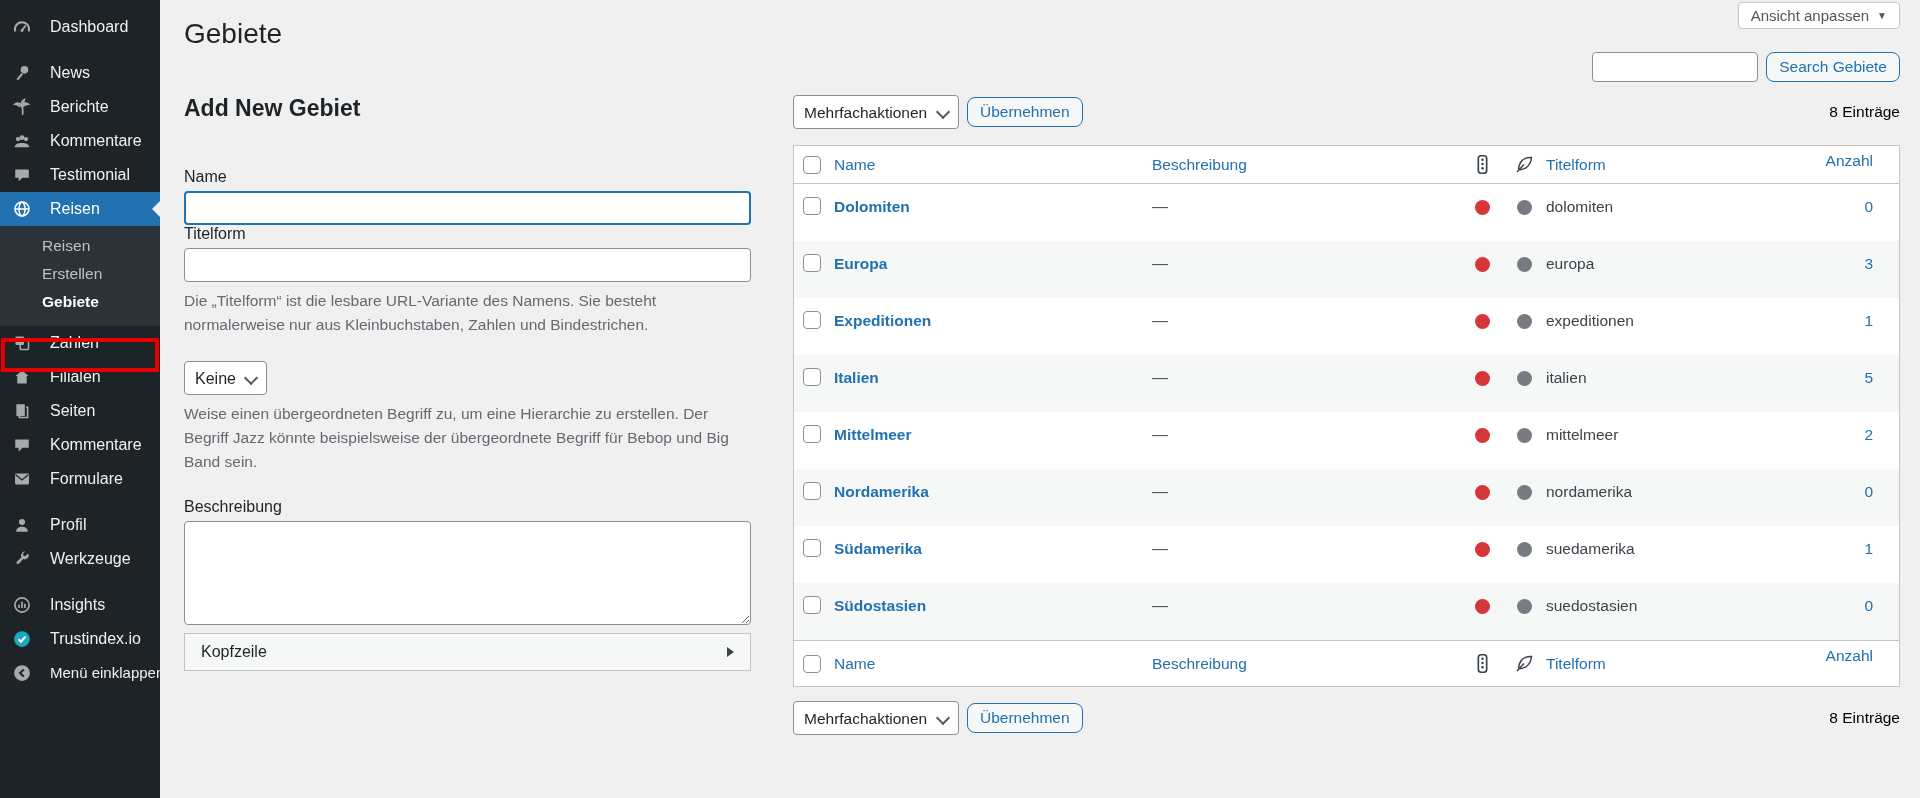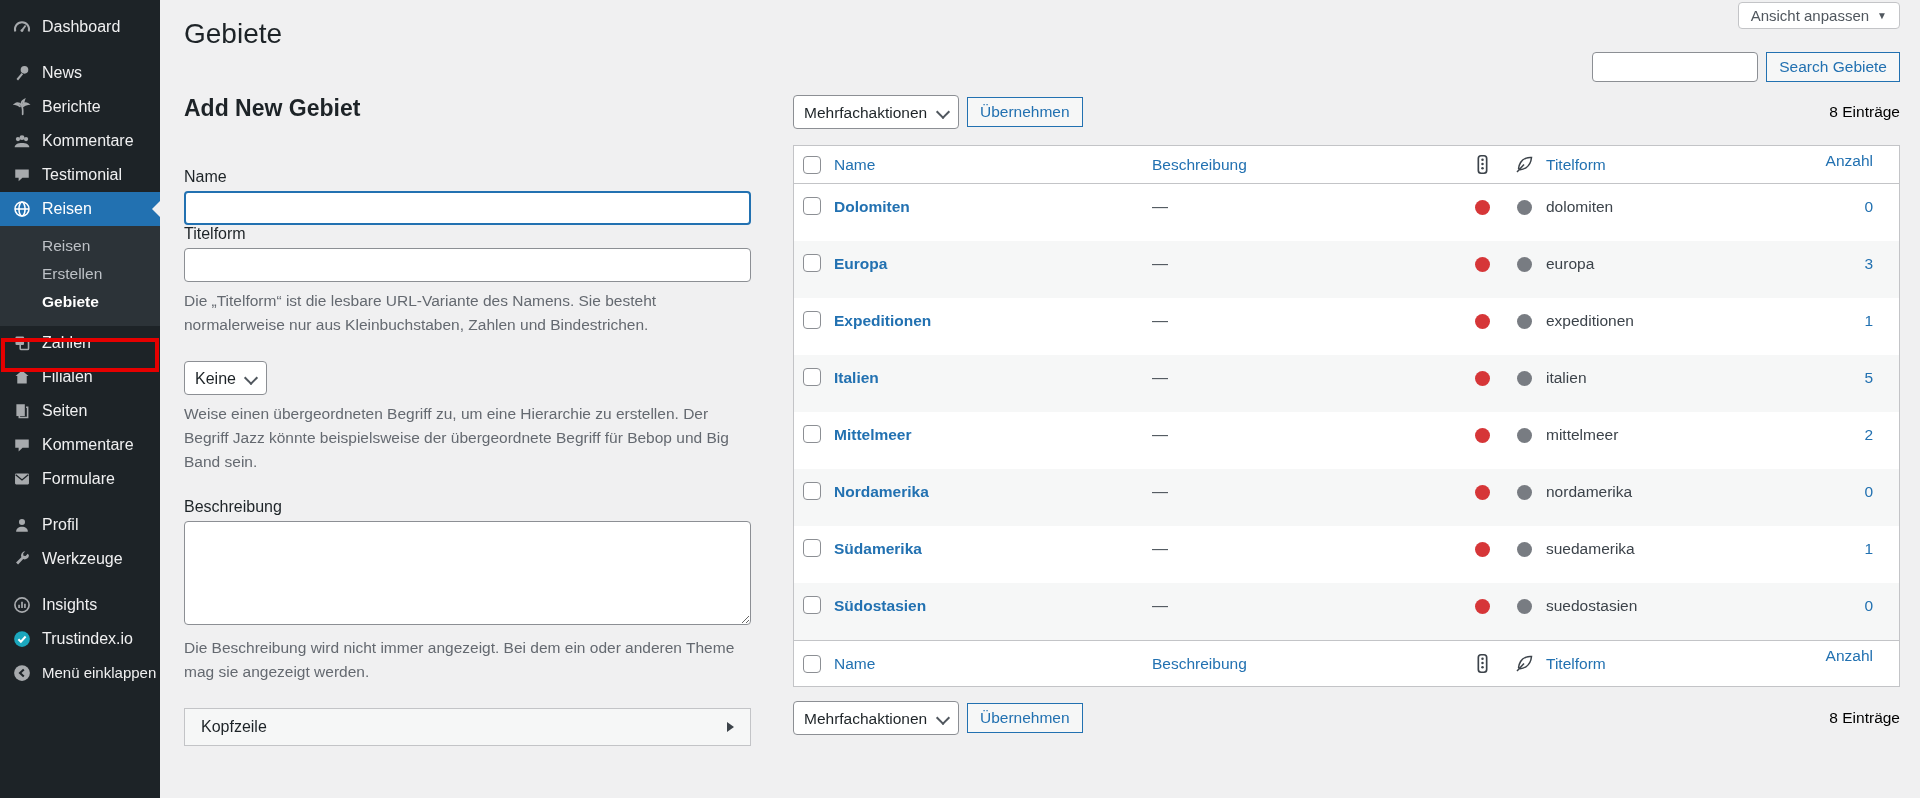--- a/index.html
+++ b/index.html
@@ -13,21 +13,21 @@
   }
   a { text-decoration: none; }
 
   
   #sidebar {
     position: absolute; left:0; top:0; bottom:0; width:160px;
     background:#1d2327; color:#f0f0f1; font-size:16px;
     padding-top:10px;
   }
   .menu-item {
-    display:flex; align-items:flex-start; gap:10px;
+    display:flex; align-items:flex-start; gap:18px;
     padding:7px 10px 7px 12px; line-height:20px; cursor:pointer;
   }
   .menu-item .mi-icon { flex:none; width:20px; height:18px; display:flex; justify-content:center; margin-top:1px; }
   .menu-item .mi-label { color:#f0f0f1; }
   .menu-gap { height:12px; }
   .menu-item.active { background:#2271b1; position:relative; }
   .menu-item.active .mi-label { color:#fff; font-weight:400; }
   .menu-item.active::after {
     content:""; position:absolute; right:0; top:50%; margin-top:-8px;
     border:8px solid transparent; border-right-color:#f0f0f1;
@@ -58,21 +58,21 @@
   }
   .screen-options .tri { font-size:10px; color:#50575e; }
 
   .search-row { position:absolute; top:52px; right:20px; display:flex; gap:8px; }
   .search-row input {
     width:166px; height:30px; border:1px solid #8c8f94; border-radius:4px;
     background:#fff; padding:0 8px; font-size:15px; font-family:inherit;
   }
   .btn-link-outline {
     background:#f6f7f7; border:1px solid #2271b1; color:#2271b1;
-    border-radius:0; padding:4px 12px; font-size:15.5px; cursor:pointer;
+    border-radius:8px; padding:4px 12px; font-size:15.5px; cursor:pointer;
     height:30px; font-family:inherit;
   }
 
   .columns { display:flex; margin-top:45px; }
   .form-col { flex:none; width:567px; margin-right:42px; }
   .table-col { flex:1; min-width:0; }
 
   
   .form-col h2 { font-size:23px; font-weight:bold; color:#1d2327; margin-bottom:46px; }
   .field-label { display:block; margin-bottom:5px; color:#1d2327; font-size:16px; }
@@ -360,21 +360,20 @@
 
       <span class="select-wrap">
         <select>
           <option>Keine</option>
         </select>
       </span>
       <p class="help">Weise einen übergeordneten Begriff zu, um eine Hierarchie zu erstellen. Der Begriff Jazz könnte beispielsweise der übergeordnete Begriff für Bebop und Big Band sein.</p>
 
       <label class="field-label">Beschreibung</label>
       <textarea class="input-area" style=""></textarea>
-      <p class="help">Die Beschreibung wird nicht immer angezeigt. Bei dem ein oder anderen Theme mag sie angezeigt werden.</p>
 
       <div class="accordion-panel">
         <span>Kopfzeile</span>
         <span class="arrow-right"></span>
       </div>
 
       
     </div>
 
     <div class="table-col">

